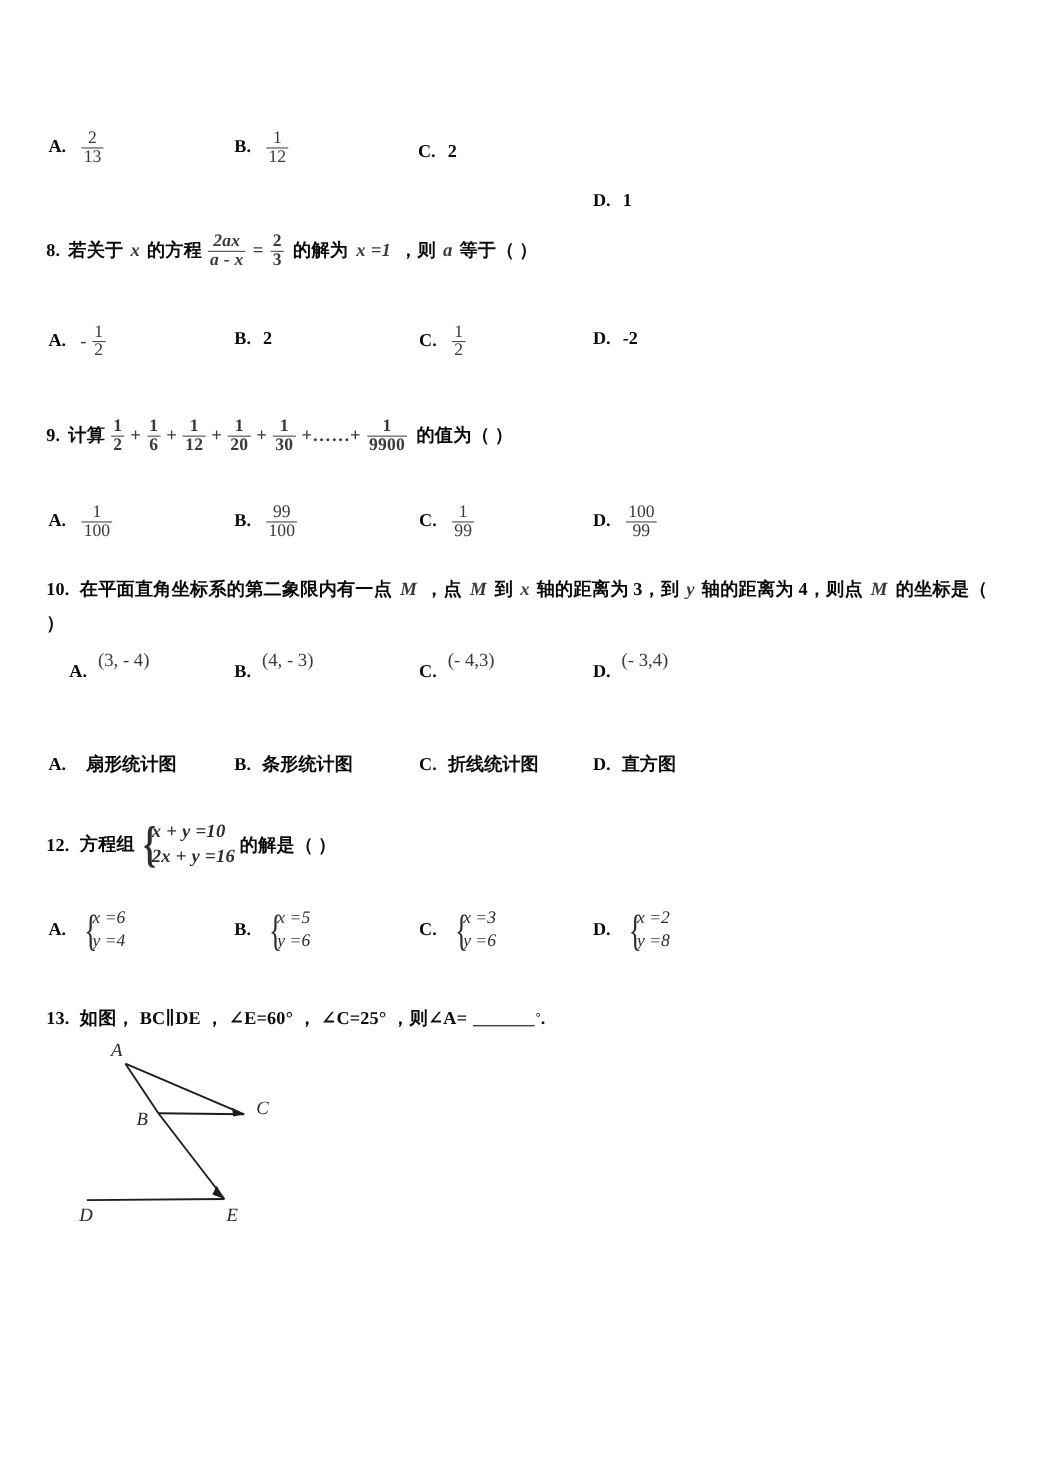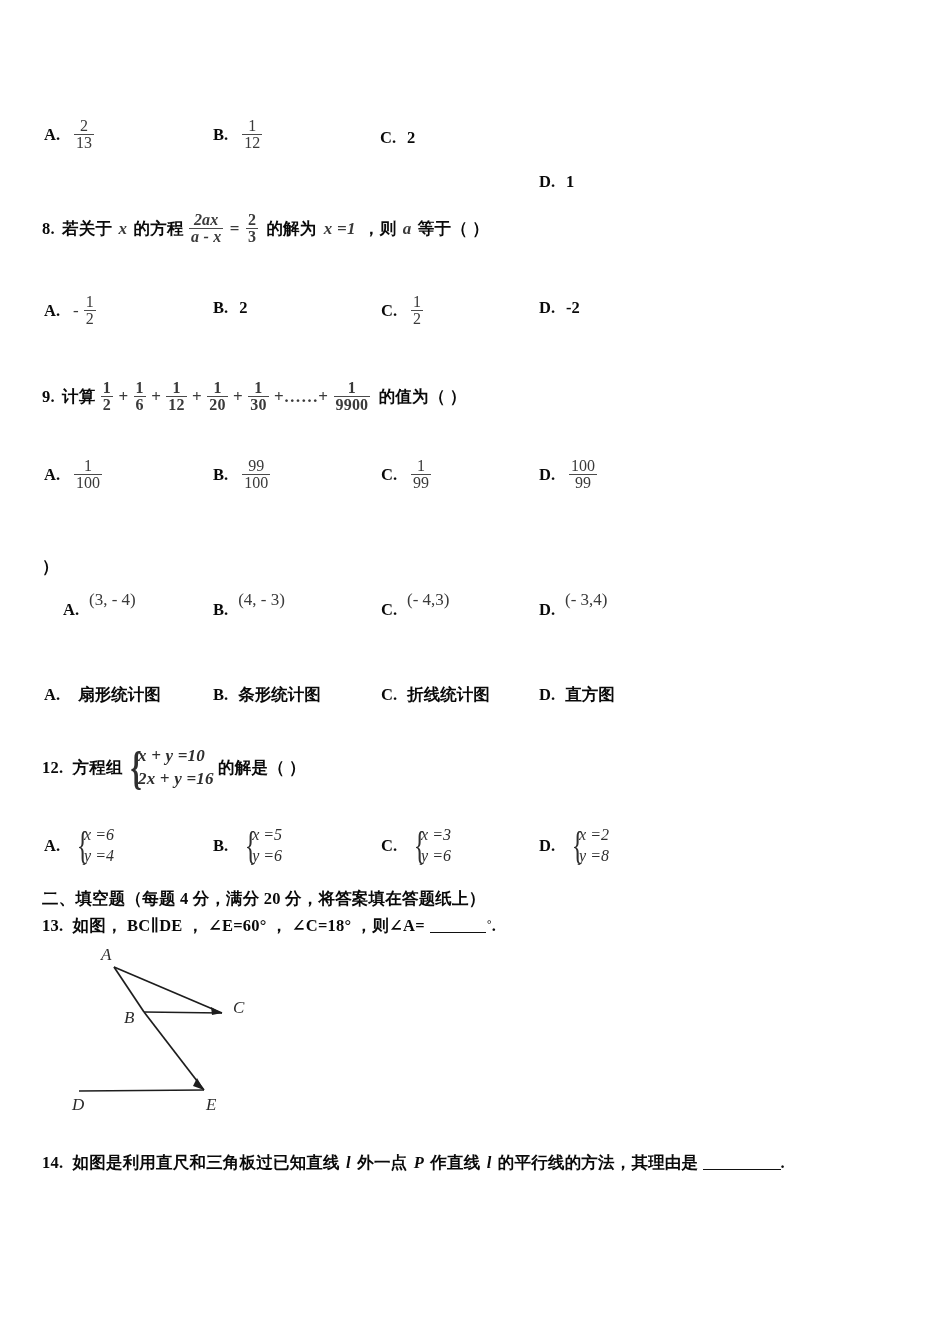--- a/index.html
+++ b/index.html
@@ -269,20 +269,34 @@
     </div>
     <div class="opt-cell" style="left:539px; top:458px;">
       <span class="opt-label">D.</span>
       <span class="frac" style="margin-left:10px;">
         <span class="num">100</span>
         <span class="den">99</span>
       </span>
     </div>
   </div>
 
+  <div class="abs qtext" style="left:42px; top:525px;">
+    <span>10.</span>
+    <span style="margin-left:5px;">在平面直角坐标系的第二象限内有一点</span>
+    <span class="math mi" style="margin:0 3px;">M</span>
+    <span>，点</span>
+    <span class="math mi" style="margin:0 3px;">M</span>
+    <span>到</span>
+    <span class="math mi" style="margin:0 2px;">x</span>
+    <span>轴的距离为 3，到</span>
+    <span class="math mi" style="margin:0 2px;">y</span>
+    <span>轴的距离为 4，则点</span>
+    <span class="math mi" style="margin:0 3px;">M</span>
+    <span>的坐标是（</span>
+  </div>
   <div class="abs qtext" style="left:42px; top:556px;">）</div>
 
   <div class="opt-row">
     <div class="opt-cell" style="left:44px; top:600px;margin-left:19px;">
       <span class="opt-label">A.</span>
       <span class="math" style="position:relative; top:-10px; left:6px;">(3, - 4)</span>
     </div>
     <div class="opt-cell" style="left:213px; top:600px;">
       <span class="opt-label">B.</span>
       <span class="math" style="position:relative; top:-10px; left:6px;">(4, - 3)</span>
@@ -356,30 +370,29 @@
     <div class="opt-cell" style="left:539px; top:825px;">
       <span class="opt-label">D.</span>
       <span class="sys" style="margin-left:9px;">
         <span class="brace">{</span>
         <span class="ln mi">x =2</span>
         <span class="ln mi">y =8</span>
       </span>
     </div>
   </div>
 
-  <div class="abs qtext" style="left:42px; top:888px;">二、填空题（每题 4 分，满分 20 分，将答案填在答题纸上）</div>
 
   <div class="abs qtext" style="left:42px; top:915px;">
     <span>13.</span>
     <span style="margin-left:5px;">如图，</span>
     <span>BC∥DE</span>
     <span>，</span>
     <span>∠E=60°</span>
     <span>，</span>
-    <span>∠C=18°</span>
+    <span>∠C=25°</span>
     <span>，则∠A=</span>
     <span class="blank-line" style="width:56px; margin:0 1px;"></span><span class="sup-deg">°</span><span>.</span>
   </div>
 
   <div class="figure" style="left:50px; top:945px; width:260px; height:190px;">
     <svg width="260" height="190" viewBox="0 0 260 190" xmlns="http://www.w3.org/2000/svg">
 
       <path d="M 64 22 L 172 68" stroke="#1d1d1d" stroke-width="1.7" fill="none"></path>
       <path d="M 172 68 L 161 62 L 162 70 Z" fill="#1d1d1d"></path>
 
@@ -391,25 +404,14 @@
 
       <path d="M 29 146 L 154 145" stroke="#1d1d1d" stroke-width="1.7" fill="none"></path>
     </svg>
     <span class="figlabel" style="left:51px; top:0px;">A</span>
     <span class="figlabel" style="left:74px; top:63px;">B</span>
     <span class="figlabel" style="left:183px; top:53px;">C</span>
     <span class="figlabel" style="left:22px; top:150px;">D</span>
     <span class="figlabel" style="left:156px; top:150px;">E</span>
   </div>
 
-  <div class="abs qtext" style="left:42px; top:1152px;">
-    <span>14.</span>
-    <span style="margin-left:5px;">如图是利用直尺和三角板过已知直线</span>
-    <span class="mi" style="margin:0 2px;">l</span>
-    <span>外一点</span>
-    <span class="mi" style="margin:0 2px;">P</span>
-    <span>作直线</span>
-    <span class="mi" style="margin:0 2px;">l</span>
-    <span>的平行线的方法，其理由是</span>
-    <span class="blank-line" style="width:78px;"></span><span>.</span>
-  </div>
 
 </div>
 
 </body></html>

